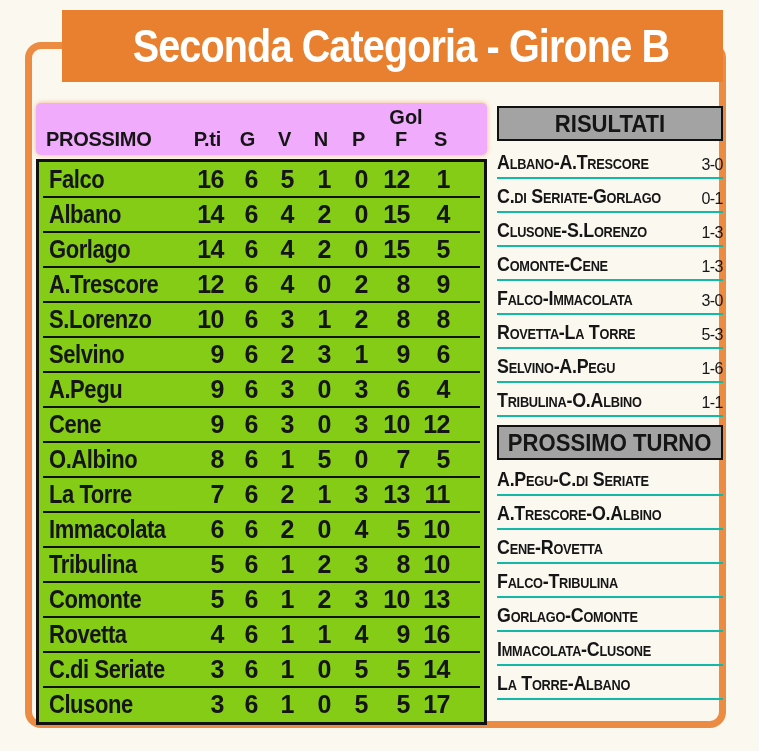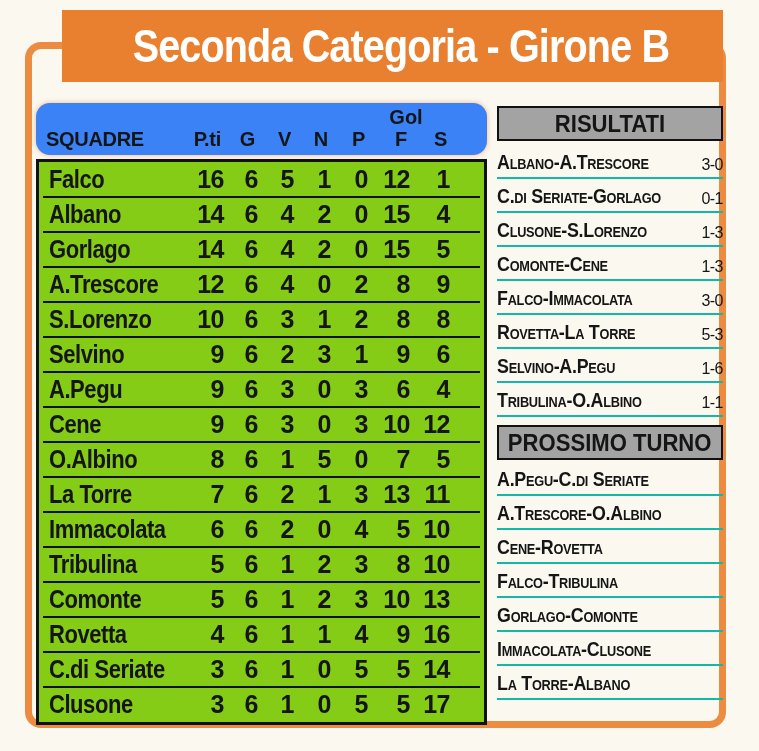--- a/index.html
+++ b/index.html
@@ -27,21 +27,21 @@
     display:flex;align-items:center;justify-content:center;padding-left:16px;
   }
   .titlebar .t{
     color:#FFFFFF;font-weight:bold;font-size:46px;letter-spacing:-1px;
     transform:scaleX(0.86);transform-origin:center;white-space:nowrap;
   }
 
   
   .standings{position:absolute;left:36px;top:103px;width:451px;z-index:2;}
   .st-header{
-    background:#3b82f6;border-radius:14px;
+    background:#f0abfc;border-radius:5px;
     box-shadow:0 0 5px rgba(235,140,67,.65);
     padding:3px 0 4px 0;
   }
   .hgrid{
     display:grid;
     grid-template-columns:123px 52px 34px 36px 37px 37px 42px 40px;
     padding:0 33px 0 10px;align-items:end;
   }
   .gol-row{height:21px;}
   .gol-cell{grid-column:7 / 9;text-align:center;font-weight:bold;font-size:20px;}
@@ -102,21 +102,21 @@
   <div class="titlebar">
     <span class="t">Seconda Categoria - Girone B</span>
   </div>
 
   <div class="standings">
     <div class="st-header">
       <div class="hgrid gol-row">
         <div class="gol-cell">Gol</div>
       </div>
       <div class="hgrid lab-row">
-        <div class="lab">SQUADRE</div>
+        <div class="lab">PROSSIMO</div>
 
   <div class="lab num-cell">P.ti</div>
 
   <div class="lab num-cell">G</div>
 
   <div class="lab num-cell">V</div>
 
   <div class="lab num-cell">N</div>
 
   <div class="lab num-cell">P</div>

